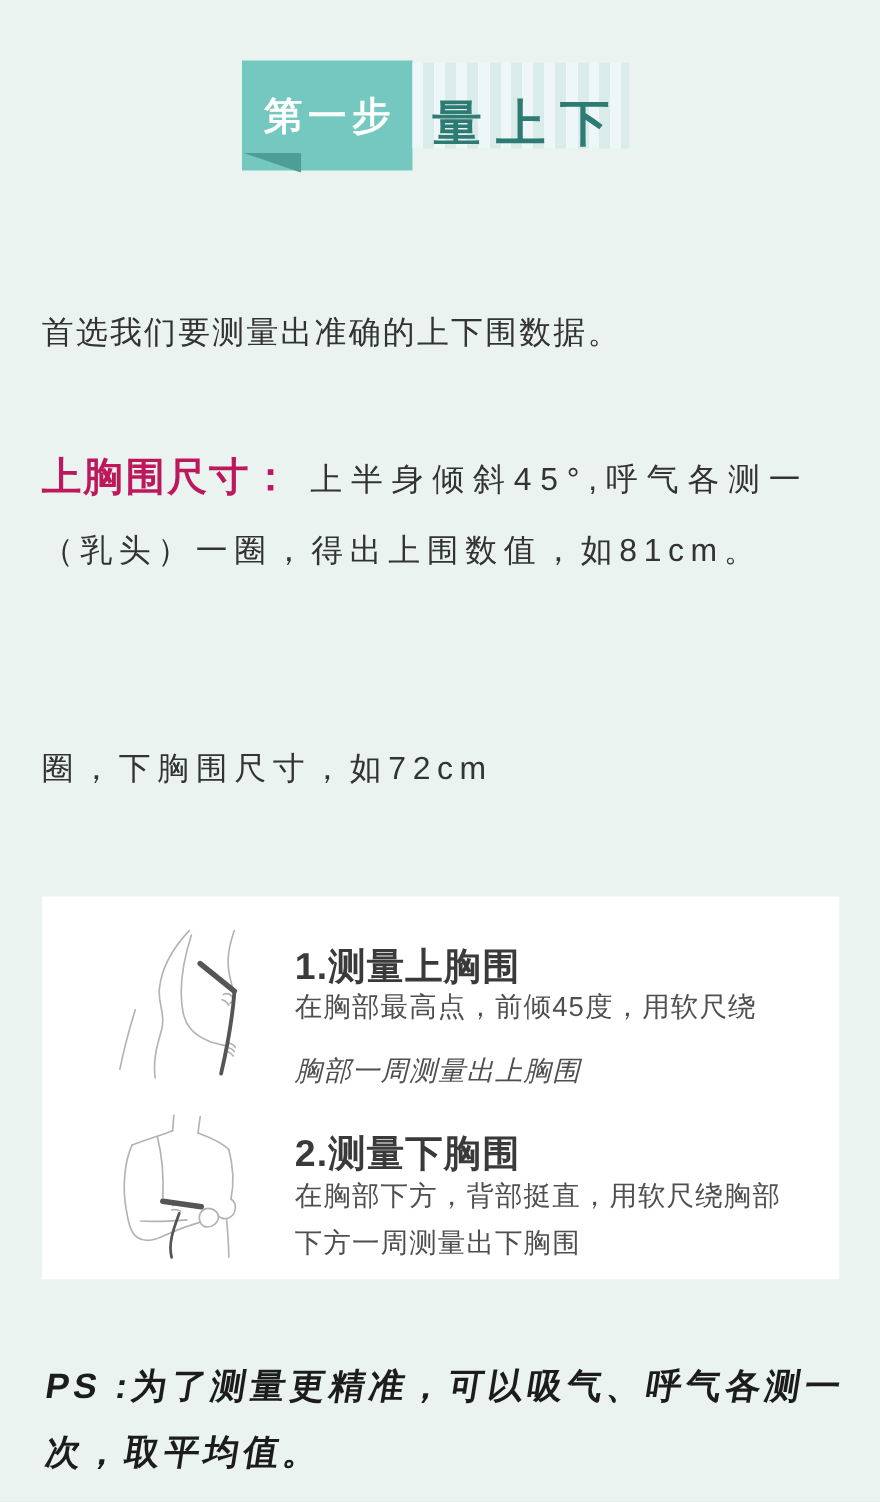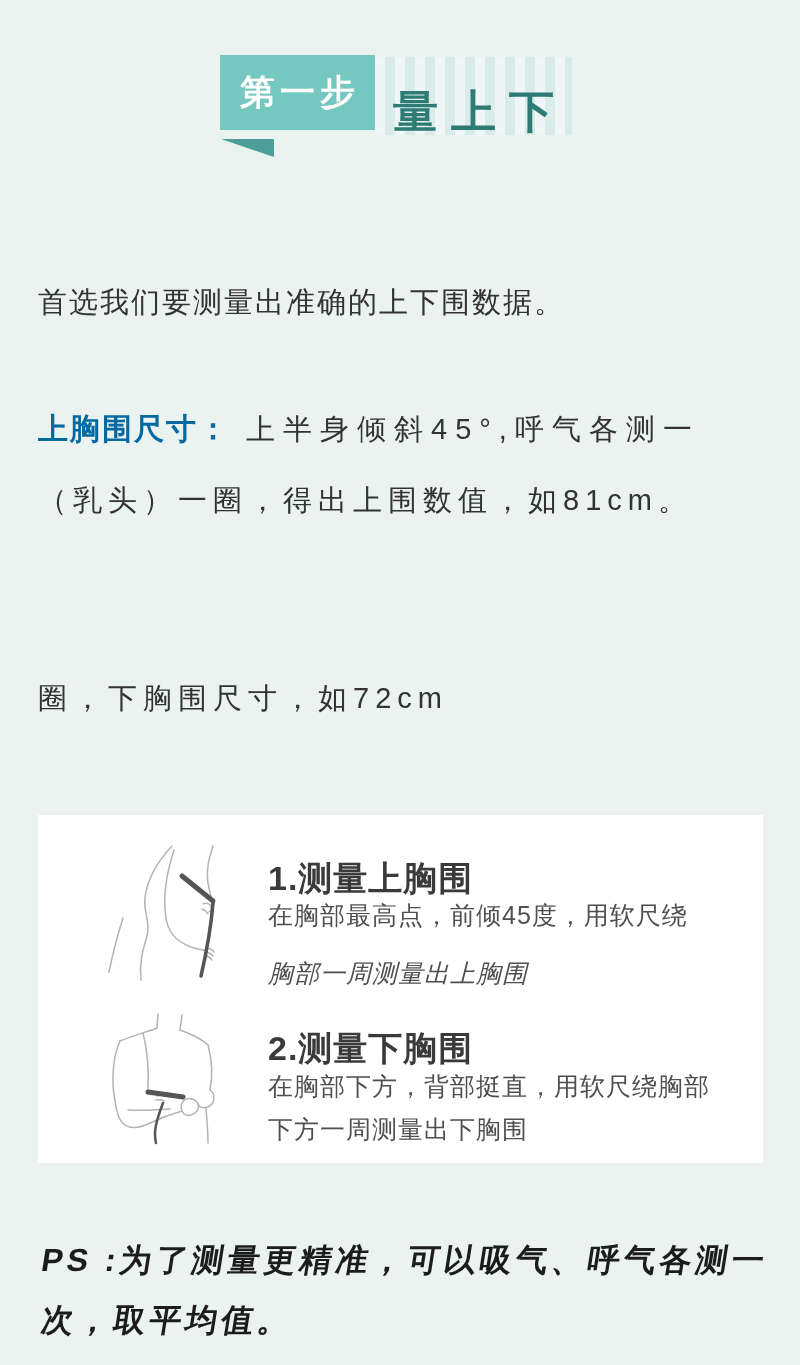--- a/index.html
+++ b/index.html
@@ -10,21 +10,21 @@
     height: 1365px;
     margin: 0 auto;
     background: var(--page-bg, #eaf3f0);
     font-family: "Liberation Sans", sans-serif;
     overflow: hidden;
   }
   
   .step-badge {
     position: absolute;
     left: 220px; top: 55px;
-    width: 155px; height: 75px;
+    width: 155px; height: 100px;
     background: var(--badge-bg, #75c8bf);
     color: #ffffff;
     font-size: 35px;
     font-weight: 700;
     letter-spacing: 5px;
     display: flex; align-items: center; justify-content: center;
     text-indent: 5px;
   }
   .badge-fold {
     position: absolute;
@@ -57,23 +57,23 @@
     position: absolute;
     left: 38px;
     color: var(--body-text, #333333);
     font-size: 29px;
     letter-spacing: 6px;
     white-space: nowrap;
   }
   .line .lead {
     font-weight: 700;
     letter-spacing: 2px;
-    color: #0369a1;
+    color: #be185d;
     margin-right: 16px;
-    font-size: 30px;
+    font-size: 36px;
   }
   .intro-line { top: 283px; letter-spacing: 2px; }
   .p2l1 { top: 409px; letter-spacing: 8px; }
   .p2l2 { top: 481px; letter-spacing: 6px; }
   .p3l1 { top: 605px; letter-spacing: 8px; }
   .p3l2 { top: 679px; letter-spacing: 6px; }
   
   .card {
     position: absolute;
     left: 38px; top: 815px;

